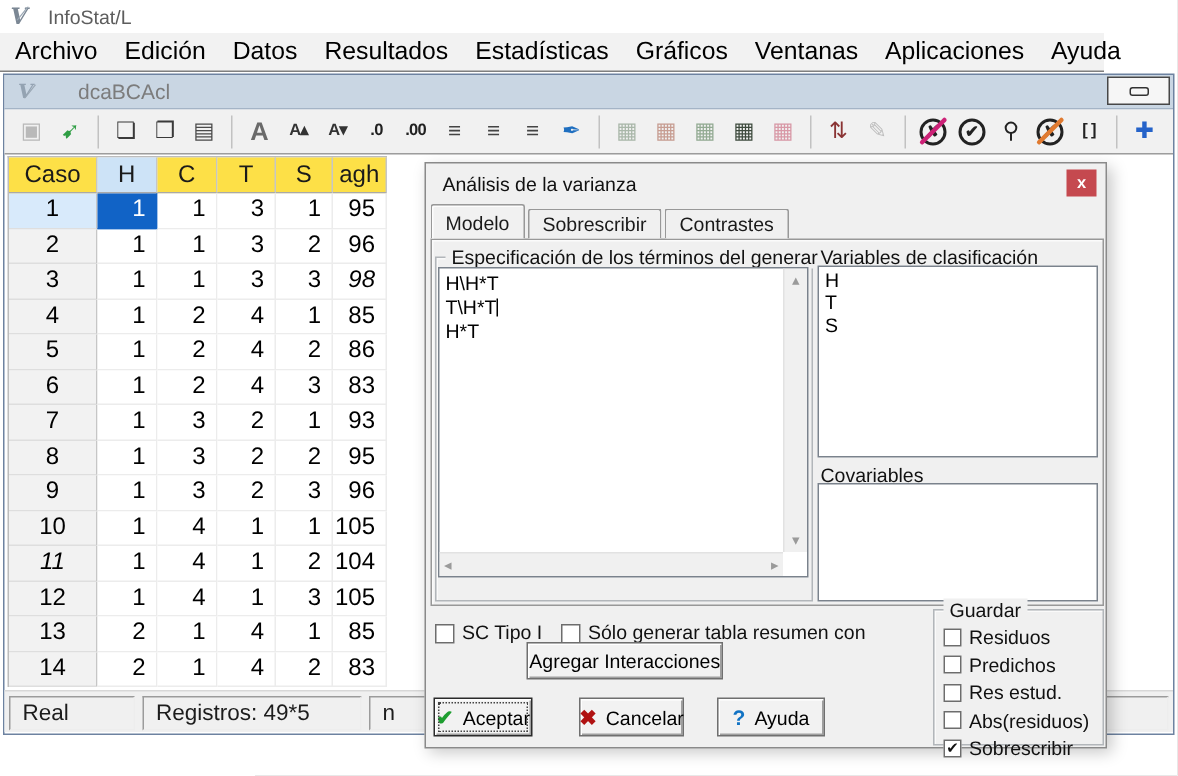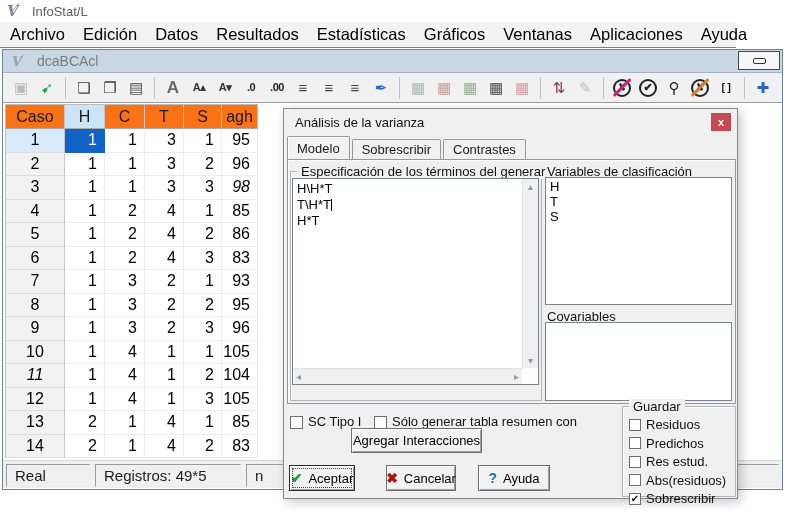--- a/index.html
+++ b/index.html
@@ -18,42 +18,42 @@
   
   .menubar { position:absolute; left:0; top:22px; width:736px; height:26px; background:#f2f2f2;
     border-bottom:1px solid #7f7f7f; display:flex; align-items:center; padding-left:1px; }
   .menu-item { font-size:16.5px; color:#000; padding:0 9px; height:100%;
     display:flex; align-items:center; cursor:default; }
   
   .childwin { position:absolute; left:2px; top:49px; width:781px; height:441px;
     border:1px solid #6d82a0; background:#fff; }
   .child-titlebar { position:relative; height:23px; background:#c9d6e3;
     border-bottom:1px solid #a4b4c6; display:flex; align-items:center; padding-left:9px; }
-  .child-title { font-size:14px; color:#7c7c7c; margin-left:7px; }
+  .child-title { font-size:14px; color:#7c7c7c; margin-left:22px; }
   .min-btn { position:absolute; right:2px; top:1px; width:42px; height:19px; background:#f6f6f6;
     border:1px solid #474747; display:flex; align-items:center; justify-content:center; }
   .min-glyph { width:13px; height:6px; border:1px solid #333; border-radius:2px; }
   
   .toolbar { position:absolute; left:0; top:23px; width:100%; height:30px; background:#f1f1f1;
     border-bottom:1px solid #9d9d9d; display:flex; align-items:center; padding-left:5px; }
   .tb-btn { width:26px; height:24px; display:flex; align-items:center; justify-content:center;
     position:relative; flex:none; }
   .tb-glyph { font-size:15px; line-height:1; }
   .tb-glyph.small { font-size:11px; font-weight:bold; letter-spacing:-0.5px; }
   .tb-glyph.bold { font-weight:bold; font-size:17px; }
   .tb-circle { width:18px; height:18px; border:2px solid #222; border-radius:50%;
     display:flex; align-items:center; justify-content:center; font-size:11px; font-weight:bold; }
   .tb-slash { position:absolute; width:24px; height:2.5px; transform:rotate(-45deg); border-radius:2px; }
   .tb-sep { width:1px; height:22px; background:#c2c2c2; margin:0 5px; flex:none; }
   
   .grid { position:absolute; left:2px; top:54px; border-left:1px solid #bcbcbc; border-top:1px solid #bcbcbc; }
   .g-row { display:flex; height:23.5px; }
   .g-row.head { height:24px; }
   .g-c { flex:none; display:flex; align-items:center; font-size:16px; }
-  .g-h { background:#f97316; border-right:1px solid #c6c6c6; border-bottom:1px solid #a9a9a9;
+  .g-h { background:#fde047; border-right:1px solid #c6c6c6; border-bottom:1px solid #a9a9a9;
     justify-content:center; color:#1a1a1a; }
   .g-h.sel { background:#cde3f7; }
   .g-rh { background:#f2f2f2; border-right:1px solid #c6c6c6; border-bottom:1px solid #dedede;
     justify-content:center; }
   .g-rh.sel { background:#d8eafb; }
   .g-cell { background:#fff; border-right:1px solid #ececec; border-bottom:1px solid #ececec;
     justify-content:flex-end; padding-right:7px; }
   .g-cell.sel { background:#1163c6; color:#fff; border-color:#1163c6; }
   
   .statusbar { position:absolute; left:0; top:410px; width:100%; height:28px; background:#f0f0f0;

